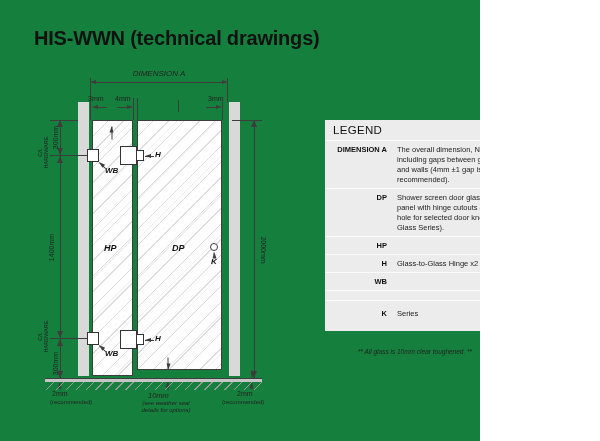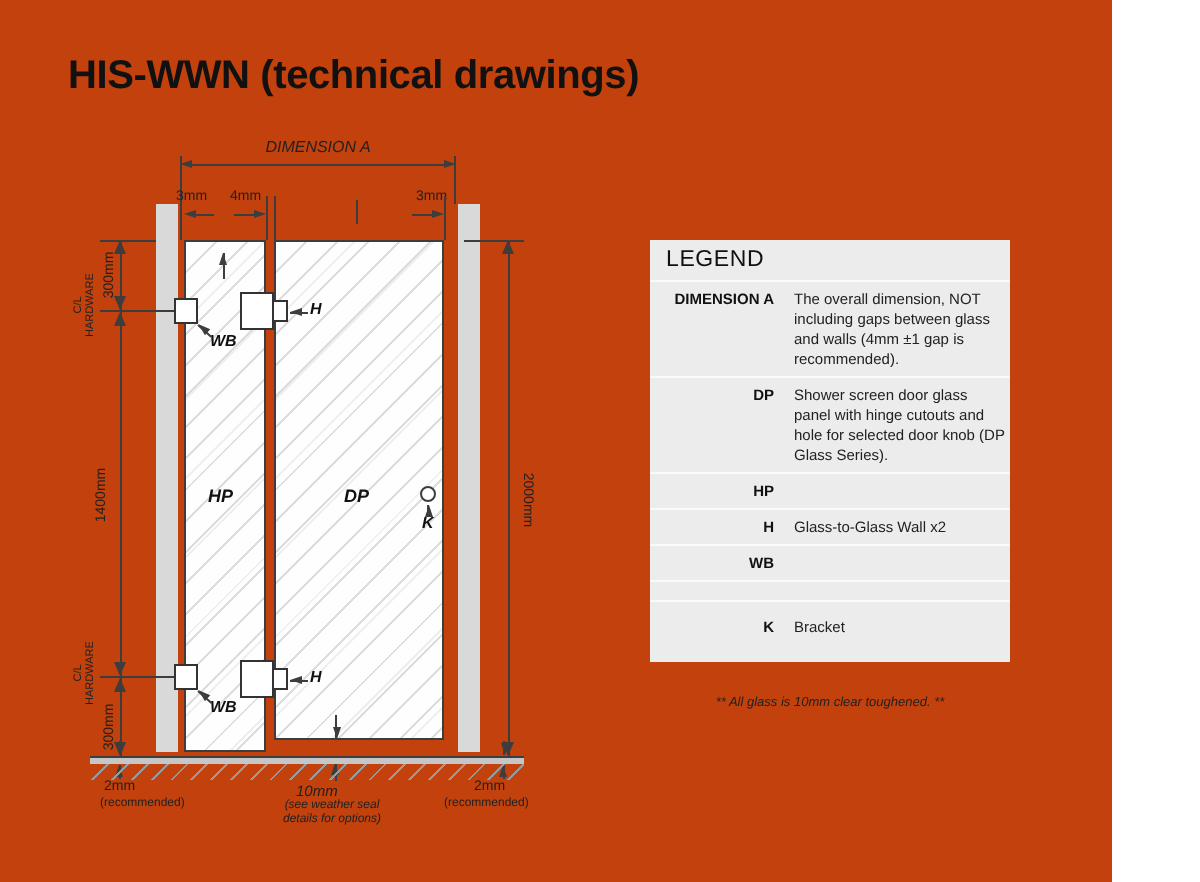--- a/index.html
+++ b/index.html
@@ -1,16 +1,16 @@
 <!DOCTYPE html>
 <html><head>
 <meta charset="utf-8">
 <style>
   html,body{margin:0;padding:0;background:#fff;}
-  .stage{position:relative;width:556px;height:441px;background:#c2410c;overflow:hidden;
+  .stage{position:relative;width:480px;height:441px;background:#15803d;overflow:hidden;
          font-family:"Liberation Sans",sans-serif;color:#1a1a1a;}
   .title{position:absolute;left:34px;top:27px;font-size:20px;font-weight:bold;letter-spacing:-.2px;color:#111;}
 
   
   .hline{position:absolute;height:1px;background:#3d3d3d;}
   .vline{position:absolute;width:1px;background:#3d3d3d;}
   .wall{position:absolute;background:#d9d9d9;}
   .glass{position:absolute;box-sizing:border-box;border:1px solid #3d3d3d;background-color:#fefefe;
          background-image:repeating-linear-gradient(135deg,rgba(255,255,255,0) 0 10px,rgba(135,135,135,.28) 10px 11px),
                           repeating-linear-gradient(135deg,rgba(255,255,255,0) 0 27px,rgba(170,170,170,.18) 27px 28px);}
@@ -161,26 +161,26 @@
     </div>
     <div class="lrow">
       <div class="lterm">DP</div>
       <div class="ldesc">Shower screen door glass panel with hinge cutouts and hole for selected door knob (DP Glass Series).</div>
     </div>
     <div class="lrow">
       <div class="lterm">HP</div>
     </div>
     <div class="lrow">
       <div class="lterm">H</div>
-      <div class="ldesc">Glass-to-Glass Wall x2</div>
+      <div class="ldesc">Glass-to-Glass Hinge x2</div>
     </div>
     <div class="lrow nowrap">
       <div class="lterm">WB</div>
     </div>
     <div class="spacer-row"></div>
     <div class="lrow krow nosep">
       <div class="lterm">K</div>
-      <div class="ldesc">Bracket</div>
+      <div class="ldesc">Series</div>
     </div>
   </div>
   <div class="footnote">** All glass is 10mm clear toughened. **</div>
 
 </div>
 
 </body></html>

